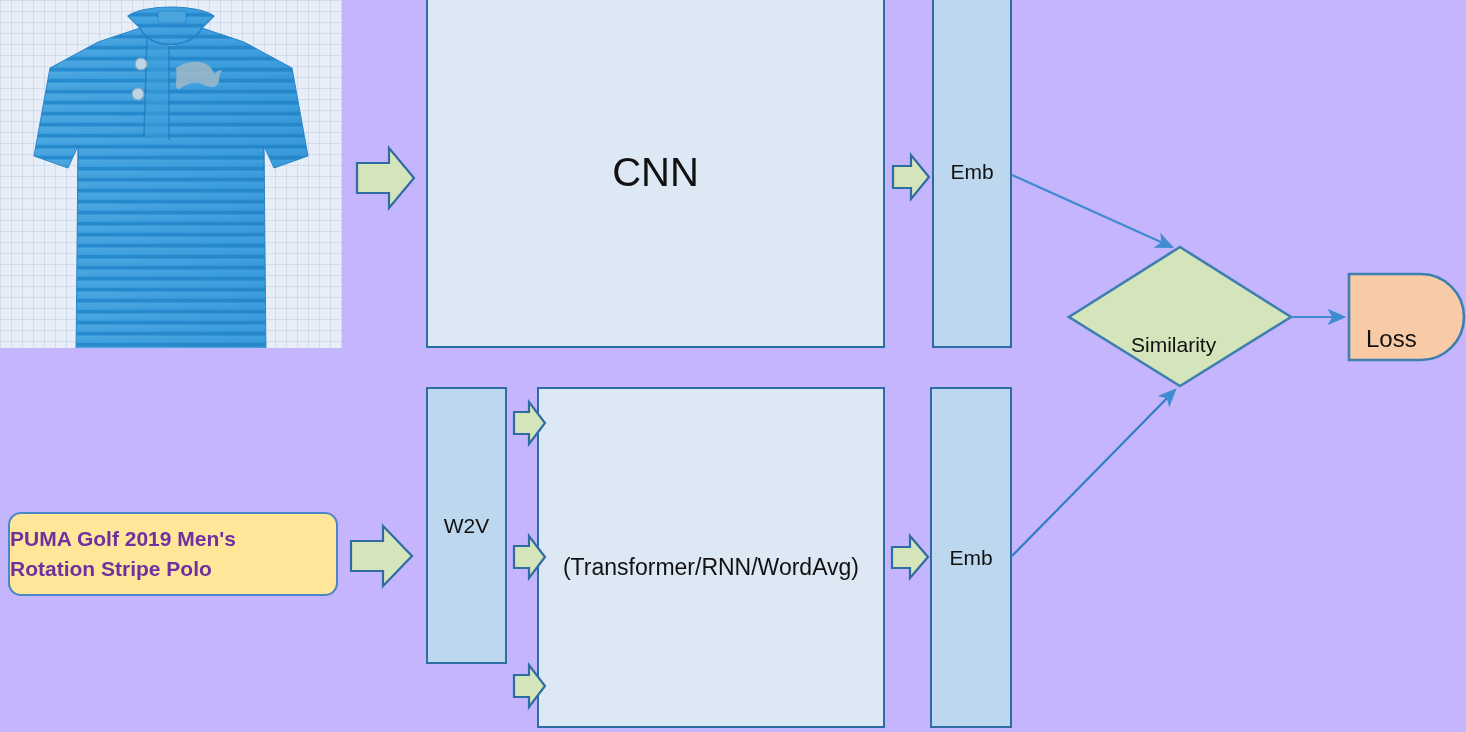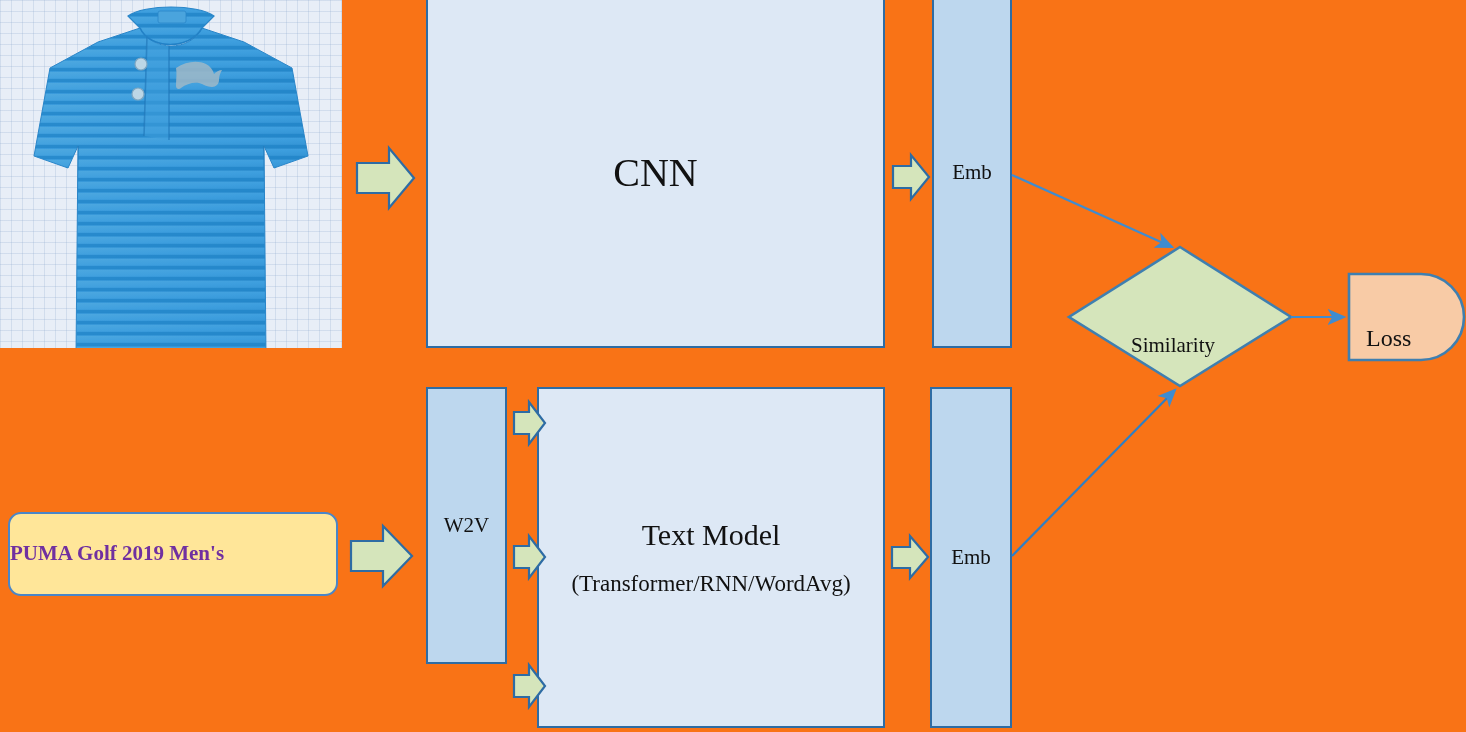--- a/index.html
+++ b/index.html
@@ -1,17 +1,17 @@
 <!DOCTYPE html>
 <html><head>
 <meta charset="utf-8">
 <style>
   html,body{margin:0;padding:0;background:#000;}
-  #stage{position:relative;width:1466px;height:732px;background:#f97316;overflow:hidden;
-         font-family:Liberation Serif, serif;}
+  #stage{position:relative;width:1466px;height:732px;background:#c4b5fd;overflow:hidden;
+         font-family:Liberation Sans, sans-serif;}
 
   
   .photo{position:absolute;left:0;top:0;width:342px;height:348px;background:#e8eef7;overflow:hidden;}
   .photo .grid{position:absolute;inset:0;
     background-image:linear-gradient(to right,rgba(140,170,205,.25) 1px,transparent 1px),
                      linear-gradient(to bottom,rgba(140,170,205,.25) 1px,transparent 1px);
     background-size:11px 11px;}
   .shirt{position:absolute;left:50%;top:6px;transform:translateX(-50%);width:286px;height:350px;}
 
   
@@ -84,29 +84,29 @@
     <span>CNN</span>
   </div>
 
   <div class="box embbox" style="left:932px;top:-4px;width:80px;height:352px;font-size:21px;">
     <span>Emb</span>
   </div>
 
   <div class="titlebox" style="left:8px;top:512px;width:330px;height:84px;">
     <div>
       <div>PUMA Golf 2019 Men's</div>
+      <div>Rotation Stripe Polo</div>
     </div>
   </div>
 
   <div class="box w2vbox" style="left:426px;top:387px;width:81px;height:277px;font-size:21px;">
     <span>W2V</span>
   </div>
 
   <div class="box textbox-model" style="left:537px;top:387px;width:348px;height:341px;">
-    <span style="font-size:30px;">Text Model</span>
     <span style="font-size:23px;margin-top:20px;">(Transformer/RNN/WordAvg)</span>
   </div>
 
   <div class="box embbox" style="left:930px;top:387px;width:82px;height:341px;font-size:21px;">
     <span>Emb</span>
   </div>
 
   <svg class="svgl" viewBox="0 0 1466 732">
     <defs>
       <marker id="ah" markerWidth="9" markerHeight="9" refX="7.5" refY="4.5" orient="auto">

